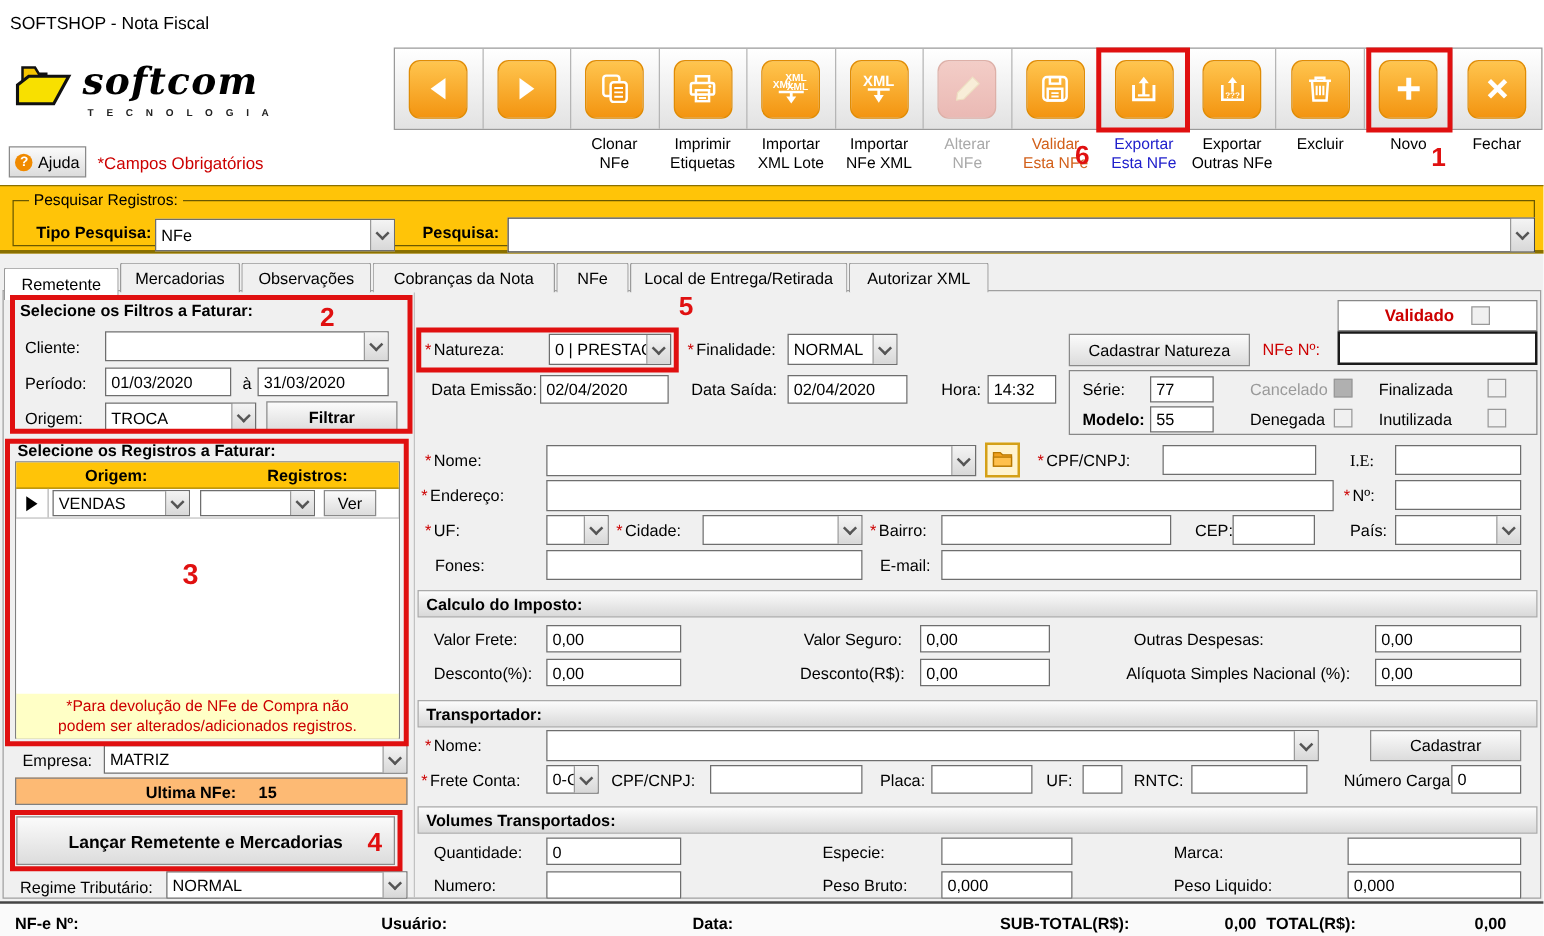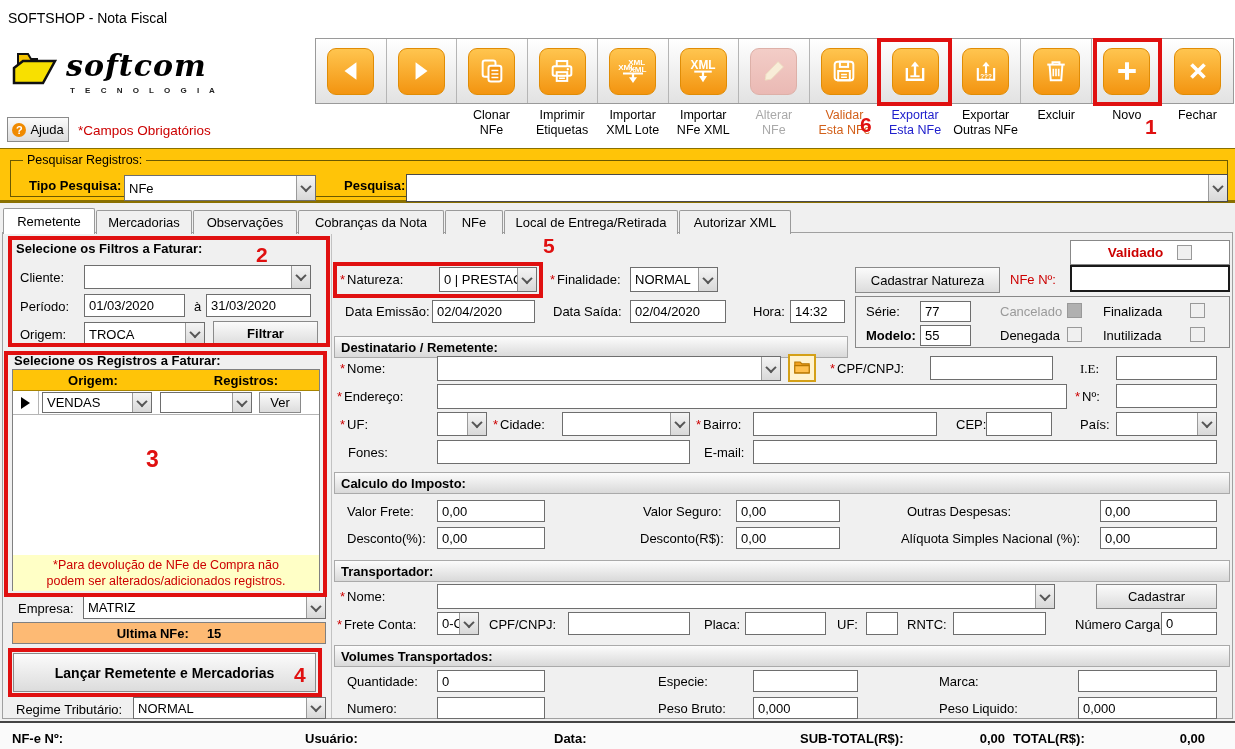--- a/index.html
+++ b/index.html
@@ -49,21 +49,21 @@
 
   
   #band { background:#ffc408; border-top:1px solid #8a7000; border-bottom:3px solid #8a7000; }
   #band fieldset { position:absolute; left:10px; top:4px; width:1218px; height:44px;
                    border:1px solid #6b5900; }
   #band legend { font-size:12.5px; padding:0 4px; margin-left:12px; }
 
   
   .tab { border:1px solid #9a9a9a; border-bottom:none; background:#f0f0f0; font-size:13px;
          display:flex; align-items:center; justify-content:center; border-radius:2px 2px 0 0; }
-  .tab.active { background:#fff; z-index:5; }
+  .tab.active { background:#fff; z-index:5;margin-top:6px; }
 
   
   #grid { border:1px solid #808080; background:#fff; }
   .gridhead { background:#ffc408; border-bottom:1px solid #a98500; display:flex;
               font-weight:bold; align-items:center; height:21px; }
   .tri-right { width:0; height:0; border-top:6px solid transparent; border-bottom:6px solid transparent;
                border-left:9px solid #000; }
   #note { background:#ffffc6; color:#cc0000; font-size:12.5px; text-align:center; line-height:16px;
           padding-top:2px; }
 </style>
@@ -235,21 +235,21 @@
   <div id="band" class="abs" style="left:0;top:148px;width:1235px;height:55px;">
     <fieldset>
       <legend>Pesquisar Registros:</legend>
       <span class="abs lbl b" style="left:18px;top:11px;">Tipo Pesquisa:</span>
       <div class="abs sel" style="left:113px;top:8px;width:192px;height:26px;">
         <span class="txt">NFe</span>
         <span class="arr">
             <span class="chev"></span>
           </span>
       </div>
-      <span class="abs lbl b" style="left:327px;top:11px;margin-left:6px;">Pesquisa:</span>
+      <span class="abs lbl b" style="left:327px;top:11px;">Pesquisa:</span>
       <div class="abs sel" style="left:395px;top:7px;width:822px;height:28px;border-color:#4a4a4a;">
         <span class="txt"></span>
         <span class="arr">
             <span class="chev"></span>
           </span>
       </div>
     </fieldset>
   </div>
 
   <div class="abs" style="left:0;top:203px;width:1235px;height:518px;background:#f0f0f0;"></div>
@@ -384,21 +384,20 @@
   <div class="abs" style="left:920px;top:325px;width:51px;height:21px;"><input class="inp" value="55" style=""></div>
   <span class="abs lbl" style="left:1000px;top:304px;color:#9a9a9a;">Cancelado</span>
   <span class="abs chk on" style="left:1067px;top:303px;"></span>
   <span class="abs lbl" style="left:1103px;top:304px;">Finalizada</span>
   <span class="abs chk" style="left:1190px;top:303px;"></span>
   <span class="abs lbl" style="left:1000px;top:328px;">Denegada</span>
   <span class="abs chk" style="left:1067px;top:327px;"></span>
   <span class="abs lbl" style="left:1103px;top:328px;">Inutilizada</span>
   <span class="abs chk" style="left:1190px;top:327px;"></span>
 
-  <div class="abs sechead" style="left:334px;top:336px;width:514px;height:22px;">Destinatario / Remetente:</div>
   <span class="abs lbl" style="left:340px;top:361px;"><span class="star">*</span><span>Nome:</span></span>
   <div class="abs sel" style="left:437px;top:356px;width:344px;height:25px;">
     <span class="txt"></span>
       <span class="arr">
         <span class="chev"></span>
       </span>
   </div>
   <div class="abs" style="left:788px;top:354px;width:28px;height:28px;border:2px solid #d4a017;background:#fff3cf;display:flex;align-items:center;justify-content:center;">
     <span><svg width="18" height="16" viewBox="0 0 20 17">
           <path d="M2 3 h6 l2 2 h8 v10 h-16 z" fill="#f0a01e" stroke="#b87800" stroke-width="1.2"></path>

